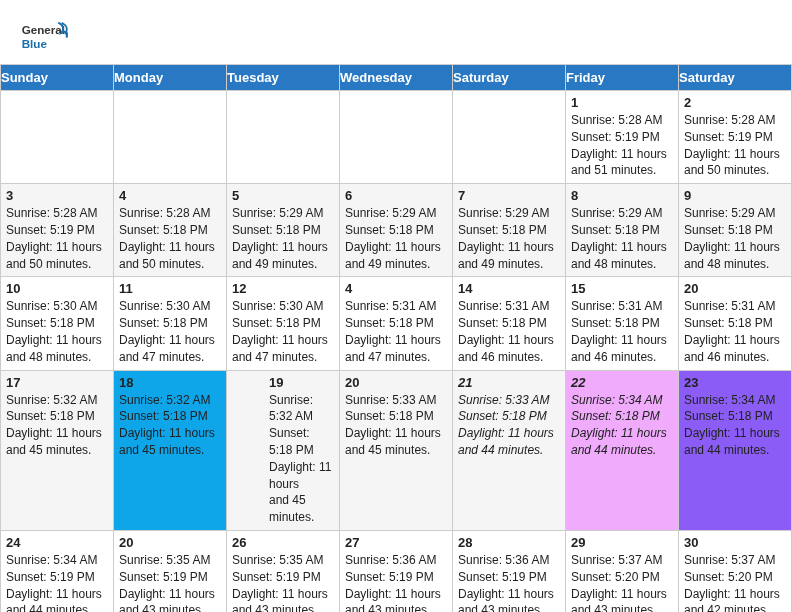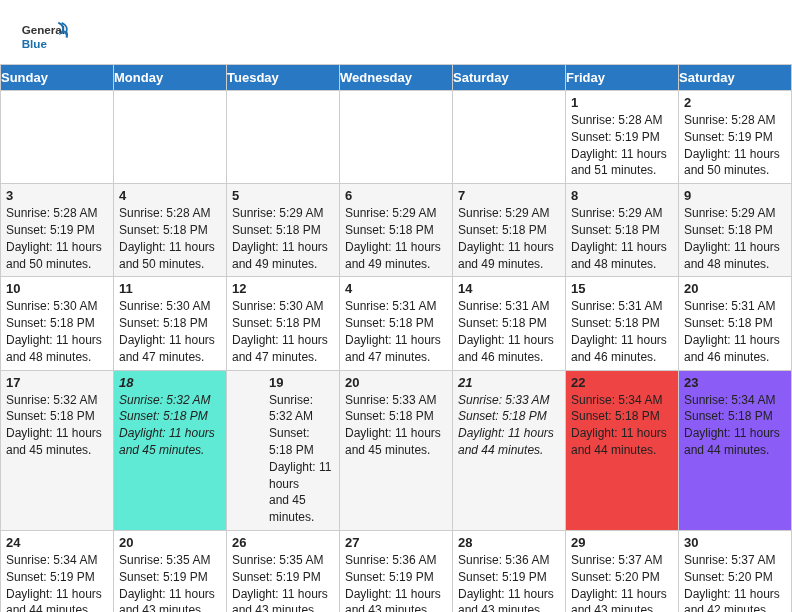--- a/index.html
+++ b/index.html
@@ -232,21 +232,21 @@
         </td>
       </tr>
       <tr style="background: rgb(245, 245, 245);">
         <td style="background: rgb(245, 245, 245);">
           <span class="day-num">17</span>
           <div class="day-info" style="white-space: pre-line;">Sunrise: 5:32 AM
 Sunset: 5:18 PM
 Daylight: 11 hours
 and 45 minutes.</div>
         </td>
-        <td style="background: #5eead4; font-style: italic;">
+        <td style="background: #0ea5e9;">
           <span class="day-num">18</span>
           <div class="day-info" style="white-space: pre-line;">Sunrise: 5:32 AM
 Sunset: 5:18 PM
 Daylight: 11 hours
 and 45 minutes.</div>
         </td>
         <td style="background: rgb(245, 245, 245); padding-left: 42px;">
           <span class="day-num">19</span>
           <div class="day-info" style="white-space: pre-line;">Sunrise: 5:32 AM
 Sunset: 5:18 PM
@@ -260,21 +260,21 @@
 Daylight: 11 hours
 and 45 minutes.</div>
         </td>
         <td style="background: rgb(245, 245, 245); font-style: italic;">
           <span class="day-num">21</span>
           <div class="day-info" style="white-space: pre-line;">Sunrise: 5:33 AM
 Sunset: 5:18 PM
 Daylight: 11 hours
 and 44 minutes.</div>
         </td>
-        <td style="background: #ef4444;">
+        <td style="background: #f0abfc; font-style: italic;">
           <span class="day-num">22</span>
           <div class="day-info" style="white-space: pre-line;">Sunrise: 5:34 AM
 Sunset: 5:18 PM
 Daylight: 11 hours
 and 44 minutes.</div>
         </td>
         <td style="background: #8b5cf6;">
           <span class="day-num">23</span>
           <div class="day-info" style="white-space: pre-line;">Sunrise: 5:34 AM
 Sunset: 5:18 PM

